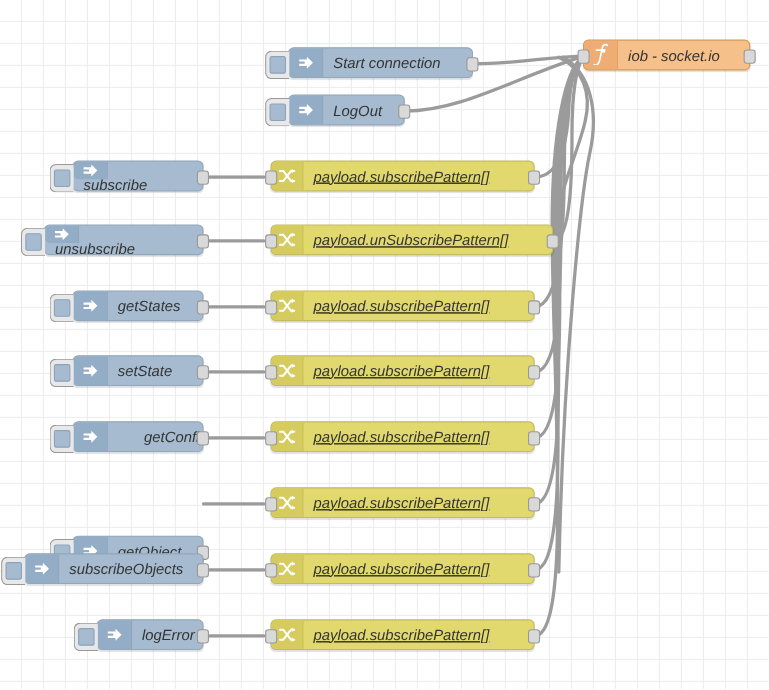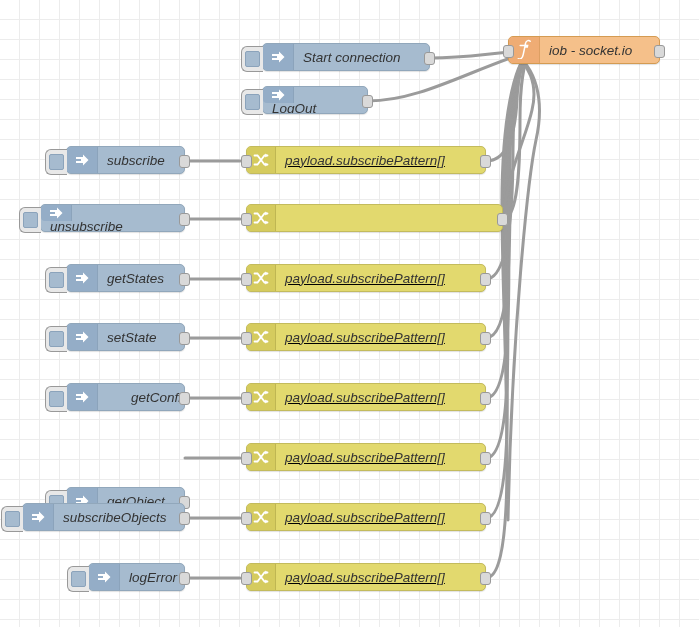--- a/index.html
+++ b/index.html
@@ -187,21 +187,21 @@
     <path class="wire" d="M 486,338 C 512,338 510,240 510,170 C 510,105 519,62 529,53"></path>
     <path class="wire" d="M 486,398 C 514,398 509,270 508,190 C 507,110 518,62 529,53"></path>
     <path class="wire" d="M 486,458 C 516,458 507,300 506,200 C 505,112 517,62 529,53"></path>
     <path class="wire" d="M 486,518 C 518,518 505,330 504,210 C 503,115 516,62 529,53"></path>
     <path class="wire" d="M 486,578 C 520,578 503,360 502,215 C 501,117 515,62 529,53"></path>
 
     <path class="wire" d="M 508,52 C 530,62 538,85 532,110 C 526,138 508,170 503,219"></path>
     <path class="wire" d="M 512,52 C 536,66 545,100 536,140 C 528,178 512,330 508,520"></path>
   </svg>
 
-  <div class="node func" style="left:508px; top:36px; width:152px;">
+  <div class="node func" style="left:530px; top:36px; width:152px;">
     <div class="func-icon">
       <svg class="glyph" width="14" height="20" viewBox="0 0 14 20" aria-hidden="true">
         <path d="M11.2 2.2c-.6-.6-1.6-.9-2.5-.6-1.3.4-2 1.7-2.3 3L6.1 6.6H8.6l-.3 1.5H5.8l-1.6 7.6c-.3 1.6-.9 3.2-2.3 4-.8.5-1.9.5-2.6 0" fill="none" stroke="#ffffff" stroke-width="1.5" stroke-linecap="round" transform="translate(2,0)"></path>
         <path d="M3.2 6.6H9.4" fill="none" stroke="#ffffff" stroke-width="1.5" stroke-linecap="round"></path>
       </svg>
     </div>
     <div class="node-label">iob - socket.io</div>
     <div class="port in"></div>
     <div class="port out"></div>
   </div>
@@ -212,34 +212,34 @@
       </div>
     <div class="inject-icon">
       <svg class="glyph" width="16" height="16" viewBox="0 0 16 16" aria-hidden="true">
         <path d="M2 5 h7 V2.5 L14.5 8 L9 13.5 V11 H2 V9 h5 V7 H2 Z" fill="#ffffff"></path>
       </svg>
     </div>
     <div class="node-label">Start connection</div>
     <div class="port out"></div>
   </div>
 
-  <div class="node inject" style="left:262px; top:86px; width:106px;flex-direction:column;">
+  <div class="node inject" style="left:262px; top:86px; width:106px;">
     <div class="inject-btn">
         <i></i>
       </div>
     <div class="inject-icon">
       <svg class="glyph" width="16" height="16" viewBox="0 0 16 16" aria-hidden="true">
         <path d="M2 5 h7 V2.5 L14.5 8 L9 13.5 V11 H2 V9 h5 V7 H2 Z" fill="#ffffff"></path>
       </svg>
     </div>
     <div class="node-label">LogOut</div>
     <div class="port out"></div>
   </div>
 
-  <div class="node inject" style="left:66px; top:146px; width:119px;">
+  <div class="node inject" style="left:66px; top:146px; width:119px;flex-direction:column;">
     <div class="inject-btn">
         <i></i>
       </div>
     <div class="inject-icon">
       <svg class="glyph" width="16" height="16" viewBox="0 0 16 16" aria-hidden="true">
         <path d="M2 5 h7 V2.5 L14.5 8 L9 13.5 V11 H2 V9 h5 V7 H2 Z" fill="#ffffff"></path>
       </svg>
     </div>
     <div class="node-label">subscribe</div>
     <div class="port out"></div>
@@ -352,20 +352,21 @@
 
   <div class="node change" style="left:246px; top:204px; width:257px;">
     <div class="change-icon">
       <svg class="glyph" width="16" height="16" viewBox="0 0 16 16" aria-hidden="true">
         <path d="M1.5 3.5h3l7 9h3" fill="none" stroke="#ffffff" stroke-width="1.8" stroke-linecap="round"></path>
         <path d="M1.5 12.5h3l7-9h3" fill="none" stroke="#ffffff" stroke-width="1.8" stroke-linecap="round"></path>
         <path d="M12.2 1.4l2.6 2.1-2.6 2.1z" fill="#ffffff"></path>
         <path d="M12.2 10.4l2.6 2.1-2.6 2.1z" fill="#ffffff"></path>
       </svg>
     </div>
+    <div class="node-label">payload.unSubscribePattern[]</div>
     <div class="port in"></div>
     <div class="port out"></div>
   </div>
 
   <div class="node change" style="left:246px; top:264px; width:240px;">
     <div class="change-icon">
       <svg class="glyph" width="16" height="16" viewBox="0 0 16 16" aria-hidden="true">
         <path d="M1.5 3.5h3l7 9h3" fill="none" stroke="#ffffff" stroke-width="1.8" stroke-linecap="round"></path>
         <path d="M1.5 12.5h3l7-9h3" fill="none" stroke="#ffffff" stroke-width="1.8" stroke-linecap="round"></path>
         <path d="M12.2 1.4l2.6 2.1-2.6 2.1z" fill="#ffffff"></path>

